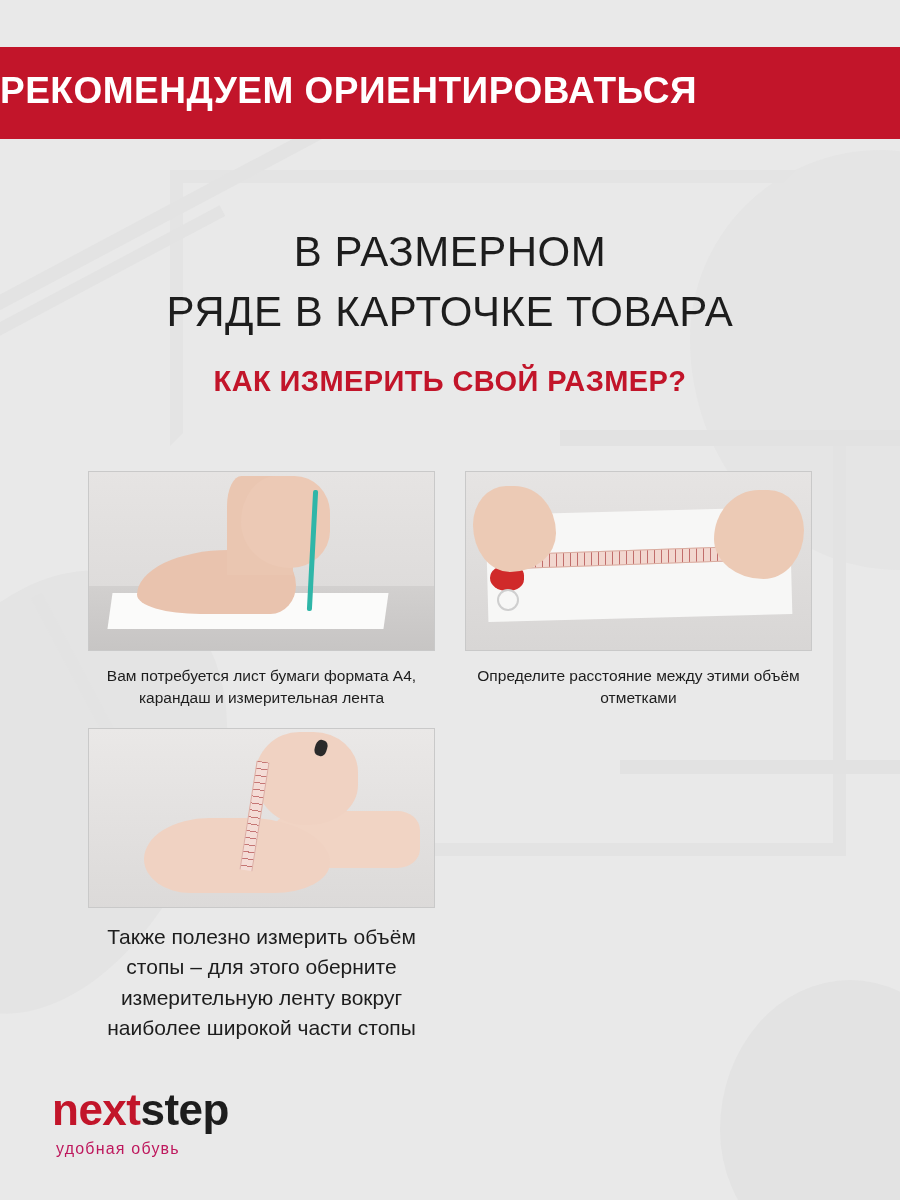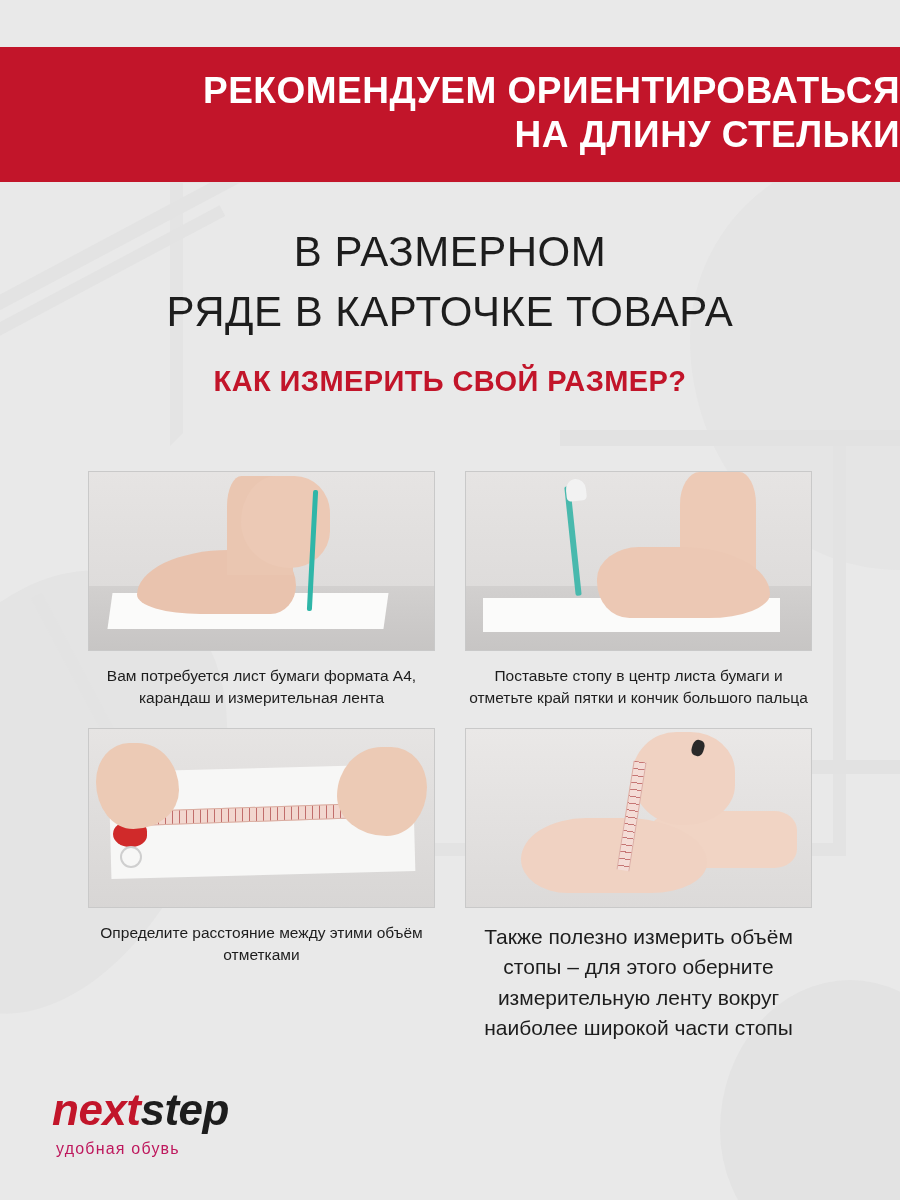--- a/index.html
+++ b/index.html
@@ -92,21 +92,21 @@
     position: absolute;
     left: 0;
     top: 47px;
     width: 900px;
     background: #c2152a;
     padding: 22px 0 26px;
     box-sizing: border-box;
   }
   .banner-line {
     color: #ffffff;
-    text-align: right;
+    text-align: left;
     font-size: 37px;
     font-weight: bold;
     letter-spacing: 0.5px;
     line-height: 1.18;
     text-transform: uppercase;
   }
 
   .headline-block {
     position: absolute;
     left: 0;
@@ -269,21 +269,20 @@
   .footer {
     position: absolute;
     left: 52px;
     bottom: 42px;
   }
   .logo {
     font-size: 44px;
     font-weight: bold;
     letter-spacing: -0.5px;
     line-height: 1;
-    font-style: italic;
   }
   .logo .next { color: #c2152a; }
   .logo .step { color: #1d1d1d; }
   .logo-sub {
     margin-top: 8px;
     margin-left: 4px;
     font-size: 16px;
     color: #be185d;
     letter-spacing: 1.2px;
   }
@@ -301,21 +300,20 @@
   <div class="bg-band b2"></div>
   <div class="bg-band b3"></div>
   <div class="bg-band b4"></div>
   <div class="bg-band b5"></div>
 </div>
 
 <div class="page">
 
   <div class="banner">
     <div class="banner-line">РЕКОМЕНДУЕМ ОРИЕНТИРОВАТЬСЯ</div>
-    <div class="banner-line">НА ДЛИНУ СТЕЛЬКИ</div>
   </div>
 
   <div class="headline-block">
     <div class="headline">В РАЗМЕРНОМ</div>
     <div class="headline">РЯДЕ В КАРТОЧКЕ ТОВАРА</div>
     <div class="subheadline">КАК ИЗМЕРИТЬ СВОЙ РАЗМЕР?</div>
   </div>
 
   <div class="grid">
 
@@ -325,32 +323,20 @@
         <div class="ph-floor"></div>
         <div class="ph-paper p1-paper"></div>
         <div class="p1-foot"></div>
         <div class="p1-leg"></div>
         <div class="p1-hand"></div>
         <div class="p1-pencil"></div>
       </div>
       <div class="caption">Вам потребуется лист бумаги формата А4, карандаш и измерительная лента</div>
     </div>
 
-    <div class="step">
-      <div class="photo">
-        <div class="ph-wall"></div>
-        <div class="ph-floor"></div>
-        <div class="ph-paper p2-paper"></div>
-        <div class="p2-leg"></div>
-        <div class="p2-foot"></div>
-        <div class="p2-pencil"></div>
-        <div class="p2-eraser"></div>
-      </div>
-      <div class="caption">Поставьте стопу в центр листа бумаги и отметьте край пятки и кончик большого пальца</div>
-    </div>
 
     <div class="step">
       <div class="photo">
         <div class="p3-bg"></div>
         <div class="ph-paper p3-paper"></div>
         <div class="p3-tape"></div>
         <div class="p3-case"></div>
         <div class="p3-ring"></div>
         <div class="p3-hand-l"></div>
         <div class="p3-hand-r"></div>

